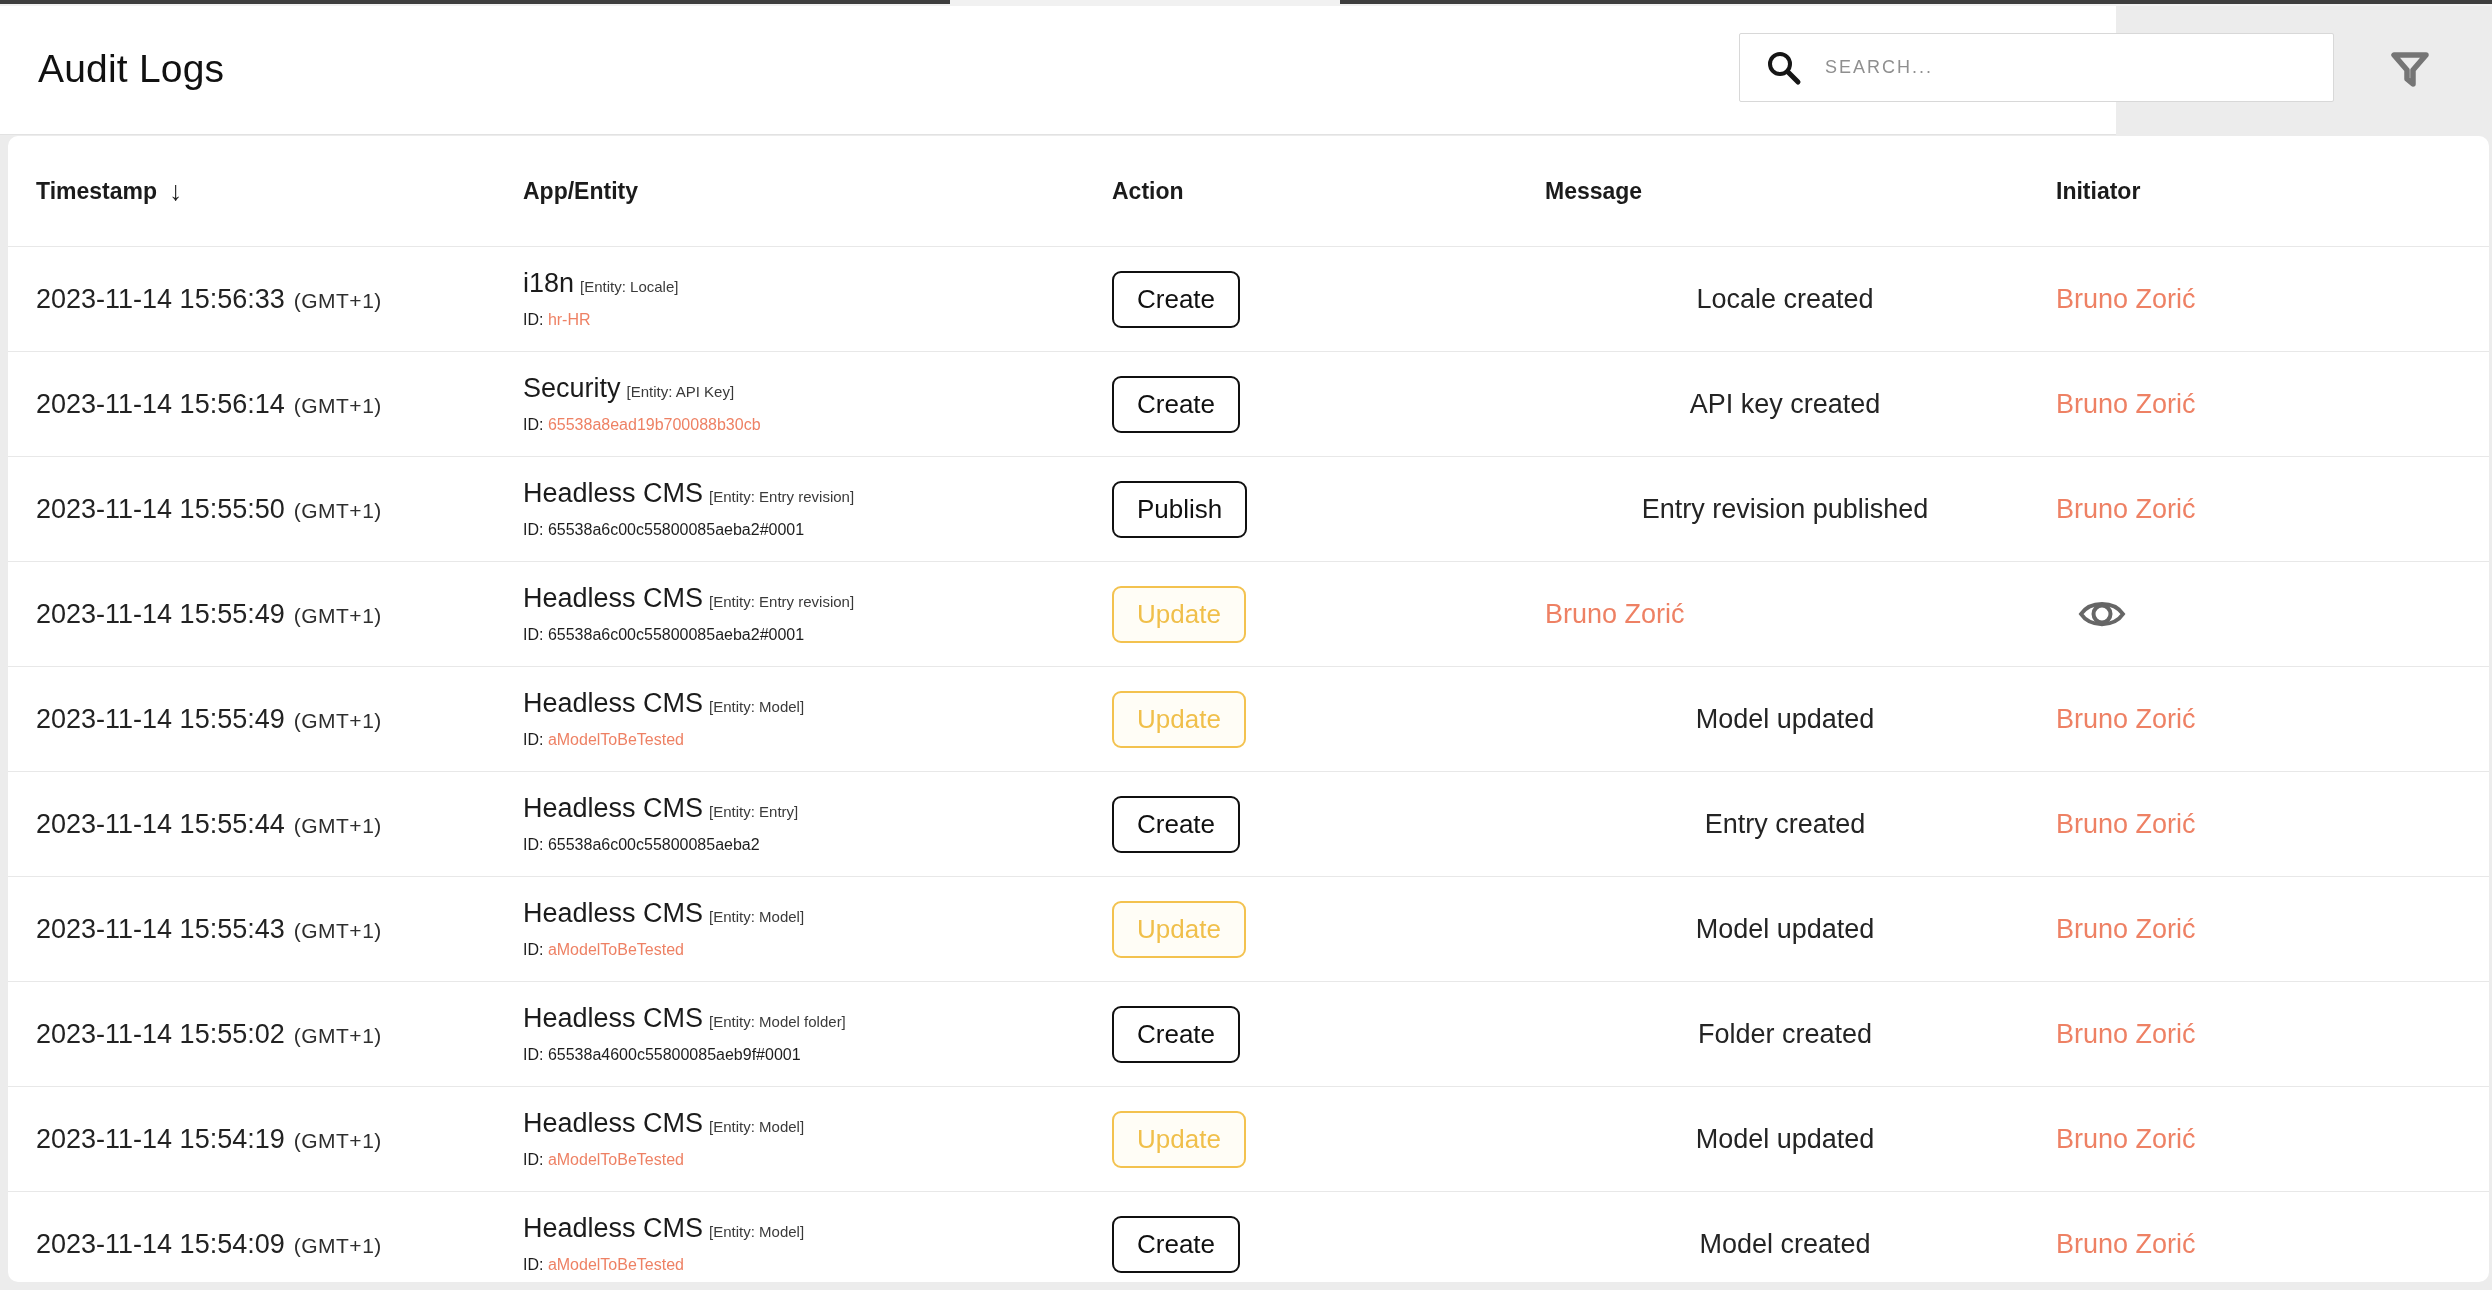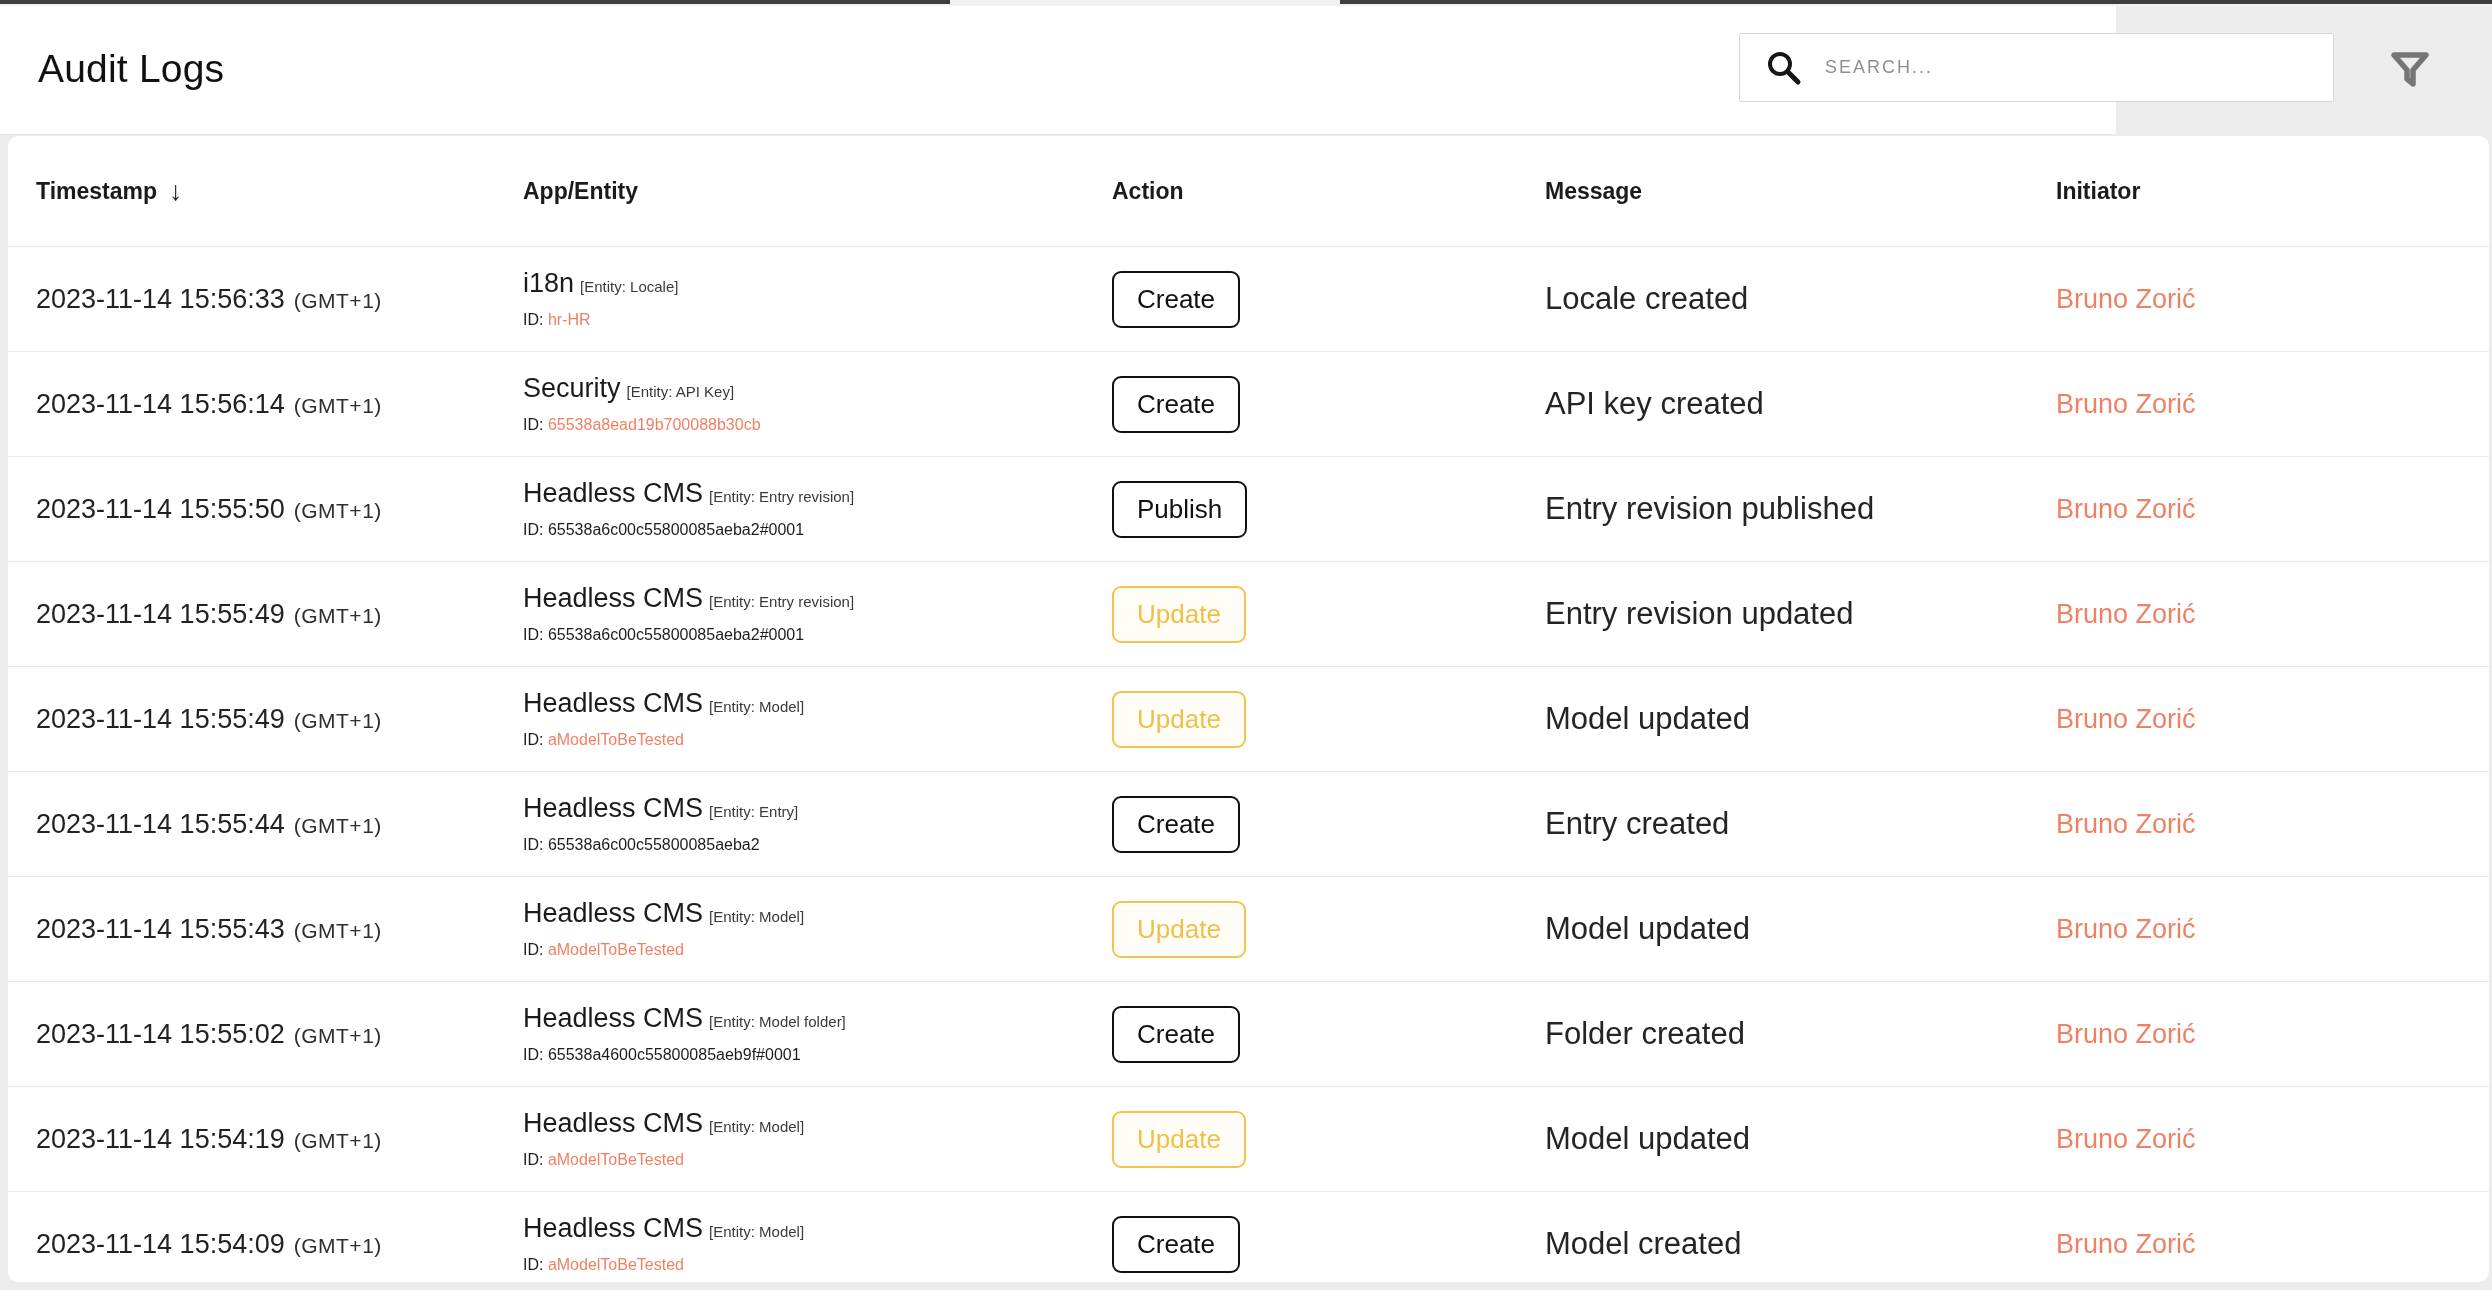--- a/index.html
+++ b/index.html
@@ -68,21 +68,21 @@
   .id-value.link { color:#ee8164; cursor:pointer; }
   .id-value.plain { color:#1d1d1d; }
 
   .action-btn {
     font-family:inherit; font-size:26px; color:#101010;
     background:#fff; border:2px solid #101010; border-radius:9px;
     padding:11px 23px; display:inline-block;
   }
   .action-btn.warning { border-color:#f3c24f; color:#f0bf4a; background:#fffdf6; }
 
-  .td-msg { font-size:31px; color:#242424; }
+  .td-msg { font-size:27px; color:#242424;text-align:center; }
   .td-init a { font-size:27px; color:#ee8164; text-decoration:none; cursor:pointer; }
 
   .eye-btn {
     margin-left:22px; width:56px; height:44px; background:transparent; border:none;
     cursor:pointer; display:flex; align-items:center; justify-content:flex-start;
   }
 </style>
 </head>
 <body>
 
@@ -227,21 +227,20 @@
       <div>
         <span class="app-name">Headless CMS</span><span class="entity-tag">[Entity: Entry revision]</span>
       </div>
       <div class="id-line">
         <span>ID: </span><span class="id-value plain">65538a6c00c55800085aeba2#0001</span>
       </div>
     </div>
     <div class="td-action">
       <span class="action-btn warning">Update</span>
     </div>
-    <div class="td-msg">Entry revision updated</div>
     <div class="td-init">
       <a>Bruno Zorić</a>
     </div>
     <div class="td-eye">
       <button class="eye-btn">
         <span style="display:flex;">
           <svg width="48" height="36" viewBox="0 0 48 36">
             <path d="M3 18 C12 4.5 36 4.5 45 18 C36 31.5 12 31.5 3 18 Z" fill="none" stroke="#666666" stroke-width="4"></path>
             <circle cx="24" cy="18" r="8.5" fill="none" stroke="#666666" stroke-width="4"></circle>
           </svg>

